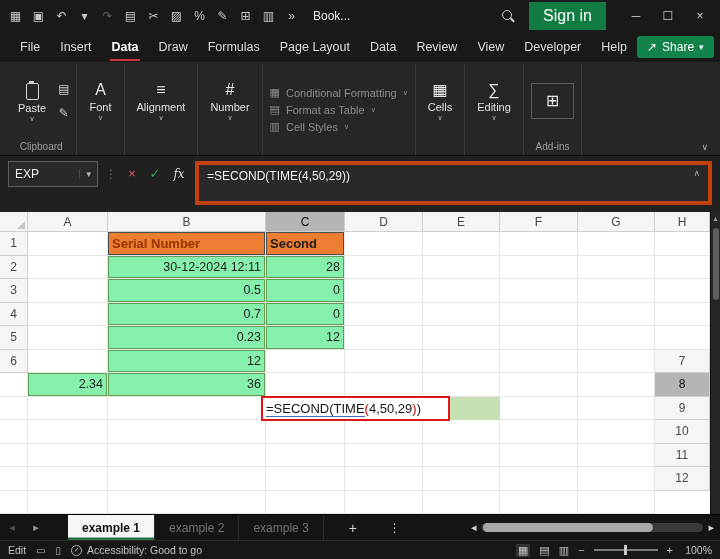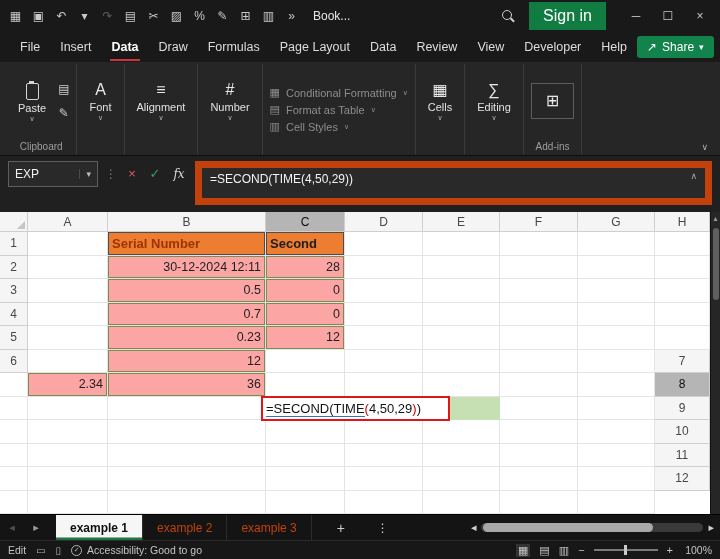--- a/index.html
+++ b/index.html
@@ -50,48 +50,48 @@
   .rspacer{flex:1;border:none}
 
   
   .fbar{height:56px;flex:0 0 56px;background:#202020;display:flex;align-items:flex-start;padding:5px 8px;gap:7px;font-size:12px}
   .namebox{width:90px;height:26px;background:#292929;border:1px solid #5e5e5e;display:flex;align-items:center;padding:0 6px;color:#f0f0f0}
   .nb-dd{margin-left:auto;font-size:9px;color:#bdbdbd;border-left:1px solid #4a4a4a;padding-left:6px}
   .fsep{line-height:26px;color:#7a7a7a}
   .fcancel{line-height:26px;color:#e05c5c;font-size:13px;width:16px;text-align:center}
   .fenter{line-height:26px;color:#35a35f;font-size:13px;width:16px;text-align:center}
   .ffx{line-height:26px;color:#d8d8d8;font-family:"DejaVu Serif",serif;font-style:italic;width:18px;text-align:center}
-  .finput{flex:1;height:44px;background:#292929;border:7px solid #c2410c;display:flex;align-items:flex-start;padding:4px 8px;color:#f2f2f2;position:relative}
+  .finput{flex:1;height:44px;background:#292929;border:4px solid #c2410c;display:flex;align-items:flex-start;padding:4px 8px;color:#f2f2f2;position:relative}
   .fcollapse{position:absolute;right:8px;top:3px;font-size:9px;color:#a8a8a8}
 
   
   .gridwrap{position:relative;height:302px;flex:0 0 302px;display:flex;background:#fff}
   .grid{width:710px;display:grid;grid-template-columns:28px 80px 158px 79px 78px 77px 78px 77px 55px;grid-template-rows:20px repeat(12,23.5px);background:#fff}
   .corner,.colhdr,.rowhdr{background:#f5f5f5;border-right:1px solid #cfcfcf;border-bottom:1px solid #cfcfcf;display:flex;align-items:center;justify-content:center;font-size:12px;color:#474747}
   .corner{position:relative}
   .corner::after{content:"";position:absolute;right:2px;bottom:2px;border-left:8px solid transparent;border-bottom:8px solid #c6c6c6}
   .colhdr.sel,.rowhdr.sel{background:#b5b5b5;color:#0c0c0c}
   .cell{background:#fff;border-right:1px solid #e4e4e4;border-bottom:1px solid #e4e4e4;display:flex;align-items:center;justify-content:flex-end;padding:0 4px;font-size:12.5px;color:#1f1f1f;white-space:nowrap;overflow:hidden}
   .cell.oc{background:#ED7D31;font-weight:bold;color:#9C3400;justify-content:flex-start;box-shadow:inset 0 0 0 1px #4d4d4d;font-size:13px}
   .cell.oc.second{color:#1d1d1d}
-  .cell.gc{background:#fca5a5;box-shadow:inset 0 0 0 1px rgba(84,130,53,.75)}
+  .cell.gc{background:#86efac;box-shadow:inset 0 0 0 1px rgba(84,130,53,.75)}
   .vscroll{width:10px;background:#262626;display:flex;flex-direction:column;align-items:center;border-left:1px solid #111}
   .vs-arrow{font-size:8px;color:#9a9a9a;line-height:14px}
   .vs-thumb{width:6px;height:72px;background:#5f5f5f;border-radius:3px;margin-top:2px}
   .editbox{position:absolute;left:261px;top:184px;width:189px;height:25px;background:#fff;border:2px solid #e01515;display:flex;align-items:center;padding:0 3px;font-size:13px;color:#141414;z-index:5;white-space:nowrap}
   .epu{border-bottom:1.5px solid #3b6fb5}
   .epr{color:#c00000}
   .greenfill{position:absolute;left:450px;top:185px;width:50px;height:23px;background:#C6E0B4;z-index:1}
 
   
   .tabbar{height:26px;flex:0 0 26px;background:#141414;display:flex;align-items:stretch;border-top:1px solid #000;font-size:12px}
   .tb-arrow{width:24px;display:flex;align-items:center;justify-content:center;color:#9a9a9a;font-size:11px}
   .tb-arrow.dim{opacity:.45}
-  .tabs{display:flex;align-items:stretch;margin-left:8px}
-  .sheet-tab{padding:0 14px;display:flex;align-items:center;color:#c2410c;border-right:1px solid #2c2c2c;cursor:default;white-space:nowrap}
+  .tabs{display:flex;align-items:stretch;margin-left:20px}
+  .sheet-tab{padding:0 14px;display:flex;align-items:center;color:#737373;border-right:1px solid #2c2c2c;cursor:default;white-space:nowrap}
   .sheet-tab.active{background:#f6f6f6;color:#111;font-weight:bold;box-shadow:inset 0 -2.5px 0 #217346}
   .tb-add{width:34px;display:flex;align-items:center;justify-content:center;color:#cfcfcf;margin-left:12px;font-size:14px}
   .tb-more{width:30px;display:flex;align-items:center;justify-content:center;color:#cfcfcf;margin-left:10px}
   .hscroll{margin-left:auto;display:flex;align-items:center;gap:5px;padding-right:6px}
   .hs-arrow{color:#d0d0d0;font-size:11px}
   .hs-track{width:222px;height:9px;background:#3a3a3a;border-radius:5px;position:relative}
   .hs-thumb{position:absolute;left:2px;top:0;width:170px;height:9px;background:#a8a8a8;border-radius:5px}
 
   
   .statusbar{height:19px;flex:0 0 19px;background:#171717;border-top:1px solid #2b2b2b;display:flex;align-items:center;font-size:10.5px;color:#c4c4c4;padding:0 8px;gap:10px}

